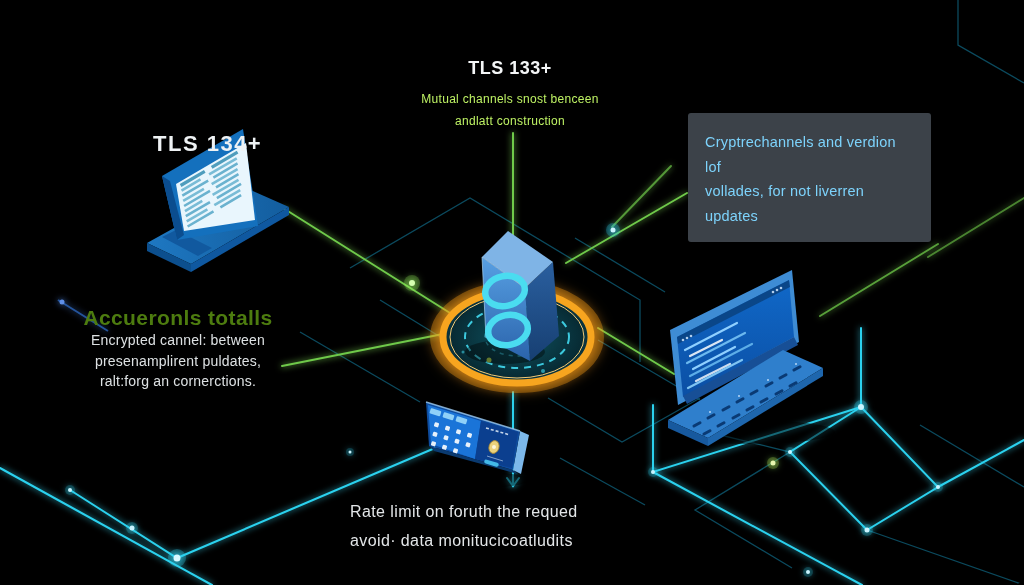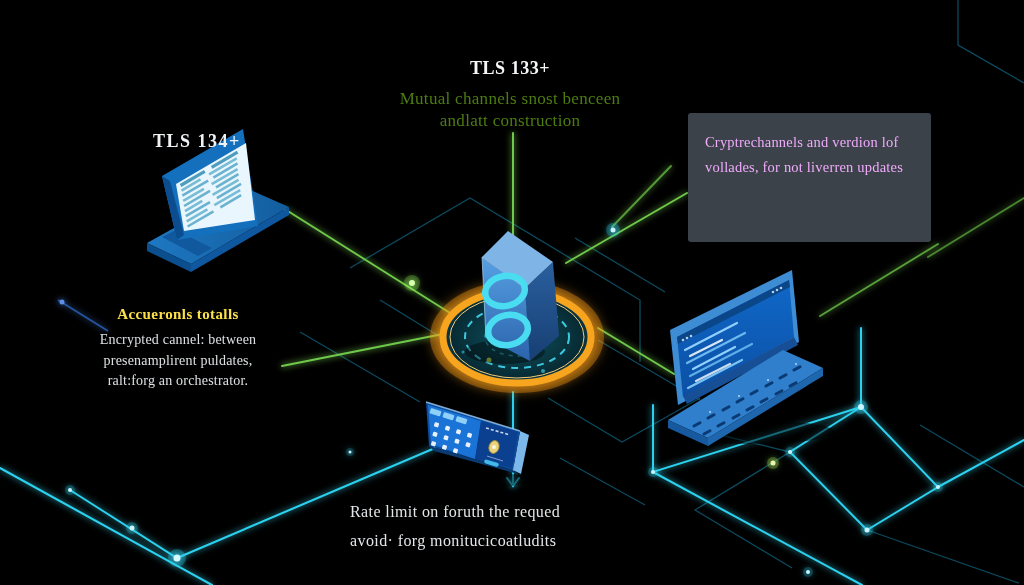--- a/index.html
+++ b/index.html
@@ -1,29 +1,29 @@
 <!DOCTYPE html>
 <html><head>
 <meta charset="utf-8">
 <style>
   html,body{margin:0;padding:0;background:#000;}
   .scene{position:relative;width:1024px;height:585px;background:#000;overflow:hidden;
-         font-family:Liberation Serif, serif;border-radius:11px;}
+         font-family:Liberation Sans, sans-serif;border-radius:11px;}
   .scene svg{position:absolute;left:0;top:0;}
   .lbl{position:absolute;color:#e9ecee;}
   .top-block{left:345px;top:58px;width:330px;text-align:center;}
   .top-title{font-size:18px;font-weight:700;letter-spacing:.5px;margin-bottom:9px;color:#f4f6f7;}
-  .top-line{font-size:17px;line-height:22px;color:#4d7c0f;letter-spacing:.3px;}
-  .tls134{left:153px;top:131px;font-size:18px;font-weight:600;letter-spacing:1.5px;color:#eef2f4;}
+  .top-line{font-size:12px;line-height:22px;color:#bef264;letter-spacing:.3px;}
+  .tls134{left:153px;top:131px;font-size:22px;font-weight:600;letter-spacing:1.5px;color:#eef2f4;}
   .left-block{left:44px;top:306px;width:268px;text-align:center;}
-  .left-title{font-size:15px;font-weight:700;letter-spacing:.4px;margin-bottom:7px;color:#fde047;}
+  .left-title{font-size:21px;font-weight:700;letter-spacing:.4px;color:#4d7c0f;}
   .left-line{font-size:14px;line-height:20.5px;color:#dde1e3;letter-spacing:.2px;}
   .info-box{left:688px;top:113px;width:243px;height:129px;background:#3c4249;border-radius:3px;
             padding:17px 17px 0;box-sizing:border-box;}
-  .info-line{font-size:14.5px;line-height:24.5px;color:#f0abfc;letter-spacing:.2px;}
+  .info-line{font-size:14.5px;line-height:24.5px;color:#7dd3fc;letter-spacing:.2px;}
   .bottom-block{left:350px;top:497px;width:340px;}
   .bottom-line{font-size:16px;line-height:29px;color:#e3e6e8;letter-spacing:.4px;}
   .ln-dim{stroke:#0e5d76;stroke-width:1.3;opacity:.8;fill:none;}
   .ln-cyan{stroke:#2bd1ee;stroke-width:2;fill:none;stroke-linecap:round;}
   .ln-green{stroke:#6fc94a;stroke-width:2;fill:none;stroke-linecap:round;}
   .gl-c{filter:drop-shadow(0 0 3px rgba(56,214,242,.9));}
   .gl-g{filter:drop-shadow(0 0 3px rgba(150,255,100,.85));}
   .gl-o{filter:drop-shadow(0 0 6px rgba(255,160,30,.8));}
   .gl-b{filter:drop-shadow(0 0 3px rgba(80,140,240,.9));}
 </style>
@@ -274,26 +274,26 @@
   <div class="top-line">Mutual channels snost benceen</div>
   <div class="top-line">andlatt construction</div>
 </div>
 
 <div class="lbl tls134">TLS 134+</div>
 
 <div class="lbl left-block">
   <div class="left-title">Accueronls totalls</div>
   <div class="left-line">Encrypted cannel: between</div>
   <div class="left-line">presenamplirent puldates,</div>
-  <div class="left-line">ralt:forg an orchestrator.</div>
+  <div class="left-line">ralt:forg an cornerctions.</div>
 </div>
 
 <div class="lbl info-box">
   <div class="info-line">Cryptrechannels and verdion lof</div>
   <div class="info-line">vollades, for not liverren updates</div>
 </div>
 
 <div class="lbl bottom-block">
   <div class="bottom-line">Rate limit on foruth the requed</div>
-  <div class="bottom-line">avoid· forg monitucicoatludits</div>
+  <div class="bottom-line">avoid· data monitucicoatludits</div>
 </div>
 
 </div>
 
 </body></html>

